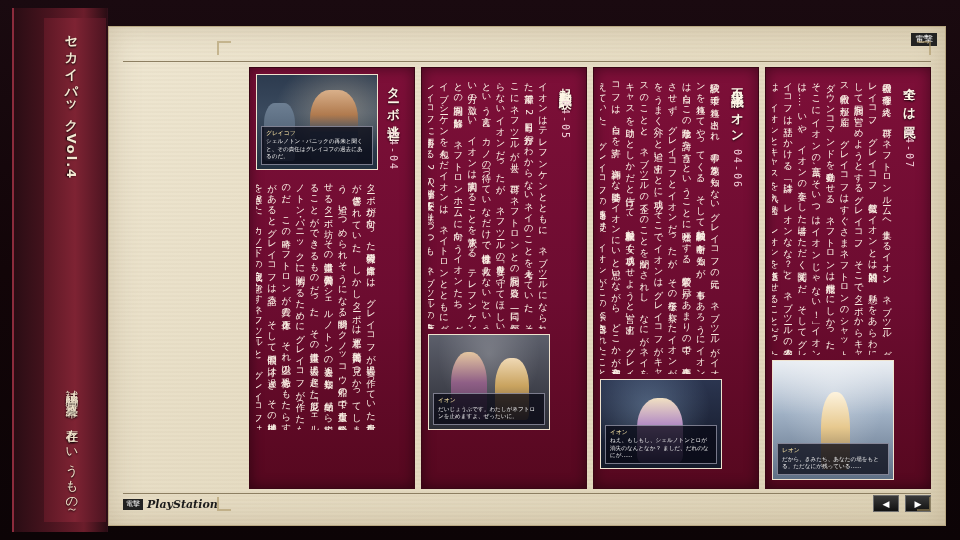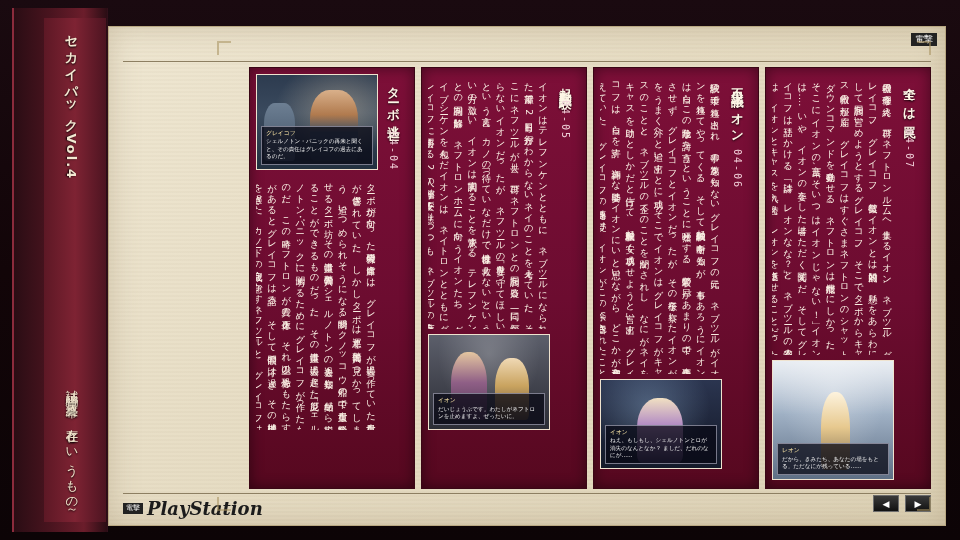--- a/index.html
+++ b/index.html
@@ -228,21 +228,21 @@
     position:absolute; left:0; right:0; top:0; height:1px; background:#8d7f62;
   }
   .ps-logo {
     position:absolute; left:0; top:5px;
     display:flex; align-items:center; gap:4px;
   }
   .ps-deng {
     background:#222; color:#fff; font-size:7px; padding:2px 3px; line-height:1.05; text-align:center;
   }
   .ps-text {
-    color:#1b1b1b; font-size:18px; font-weight:bold; font-style:italic;
+    color:#1b1b1b; font-size:11px; font-weight:bold; font-style:italic;
     font-family:"DejaVu Serif","Liberation Serif",serif;
   }
   .pager {
     position:absolute; right:0; top:2px; display:flex; gap:6px;
   }
   .pg-btn {
     width:26px; height:17px;
     background: linear-gradient(180deg,#3a3a3a,#111);
     border:1px solid #6d6d6d;
     display:flex; align-items:center; justify-content:center;

